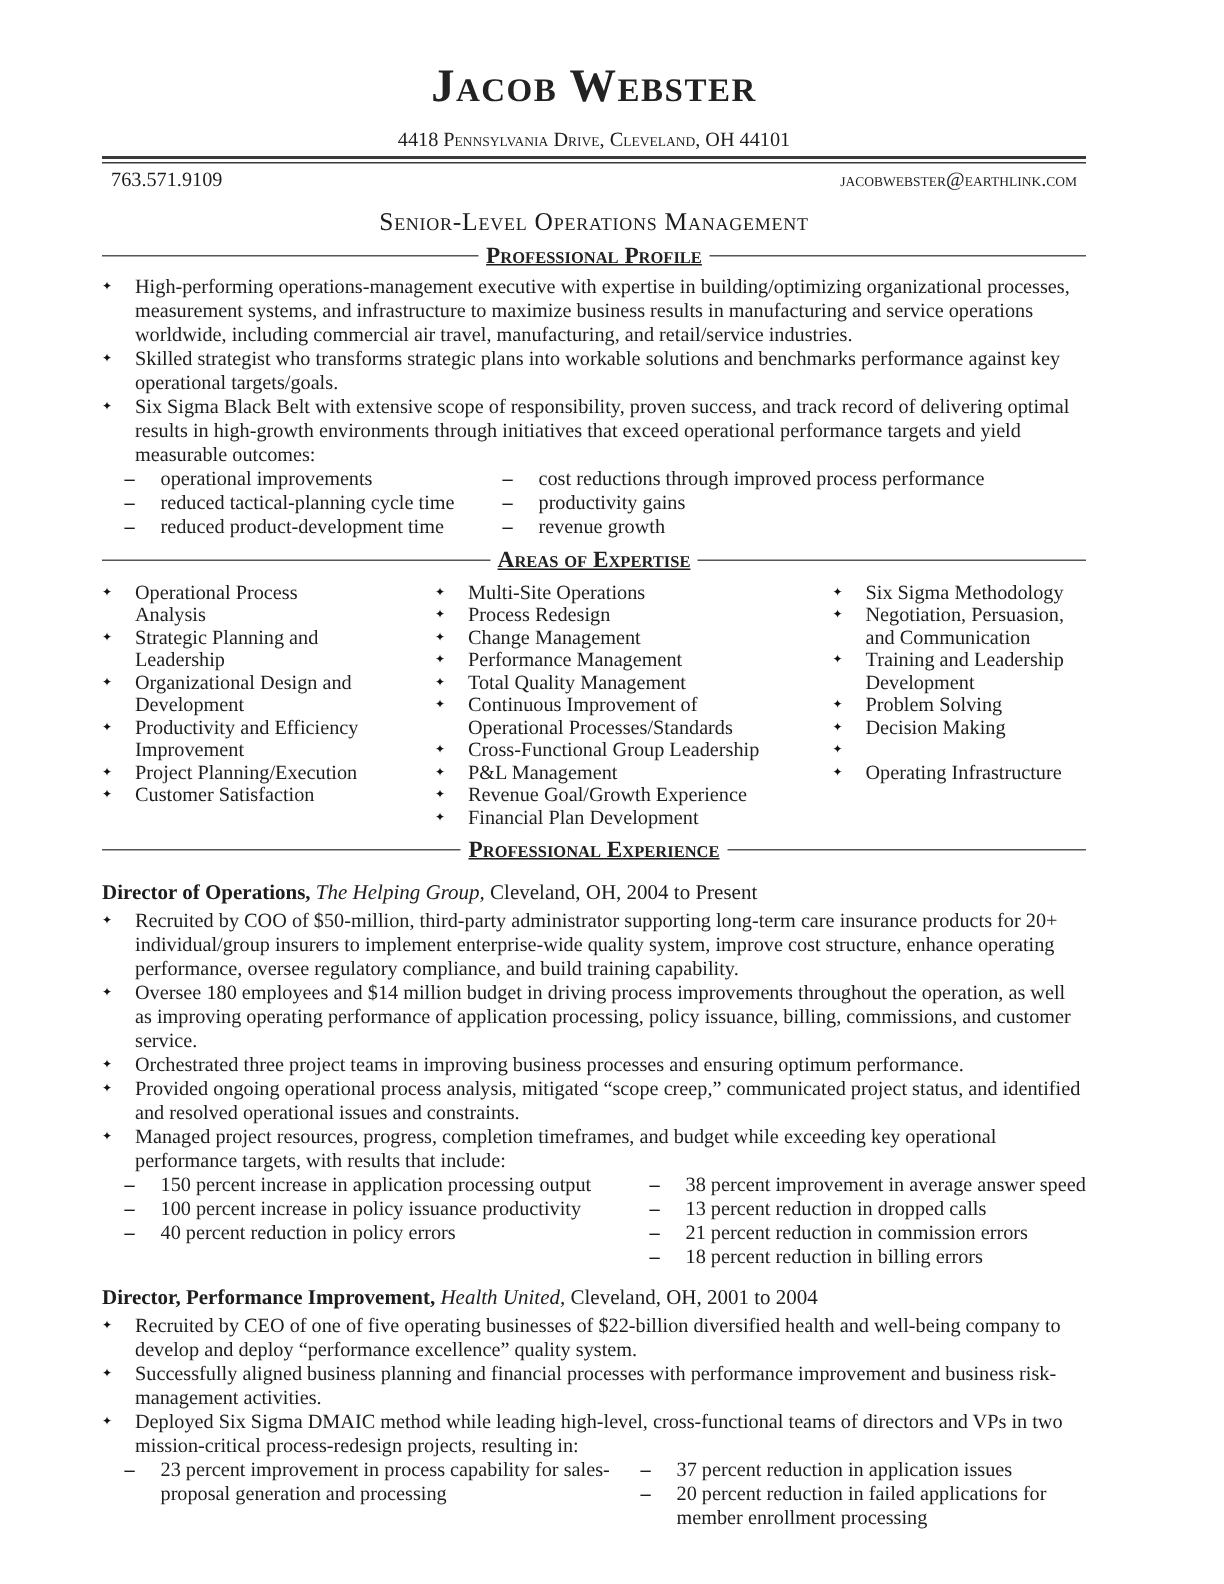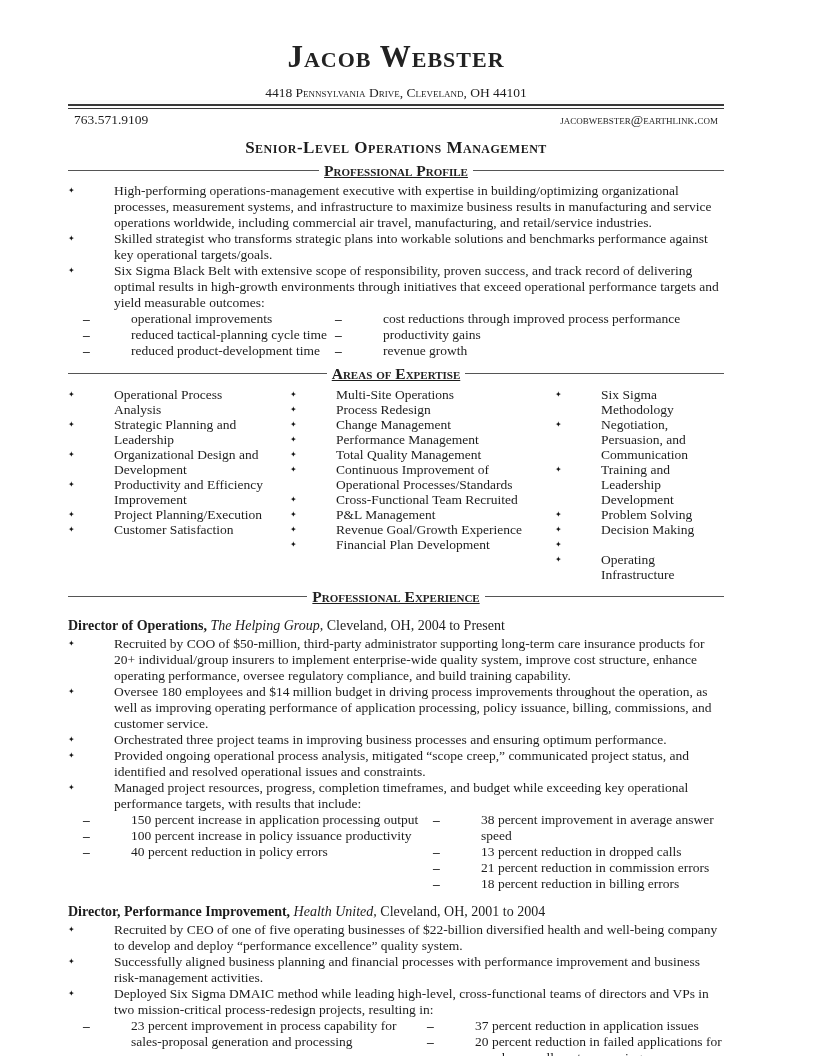--- a/index.html
+++ b/index.html
@@ -11,28 +11,28 @@
     overflow:hidden;
   }
   .name{
     margin:0;text-align:center;font-variant:small-caps;
     font-weight:700;font-size:31px;line-height:34px;letter-spacing:1px;color:#222;
   }
   .address{text-align:center;font-variant:small-caps;font-size:13.5px;margin-top:11px;}
   .dbl-rule{margin-top:3px;height:2px;border-top:2px solid #3a3a3a;border-bottom:1px solid #3a3a3a;}
   .contact{display:flex;justify-content:space-between;padding:3px 6px 0 6px;}
   .email{font-variant:small-caps;}
-  .tagline{text-align:center;font-variant:small-caps;font-weight:700;font-size:17px;letter-spacing:.5px;margin-top:12px;}
+  .tagline{text-align:center;font-variant:small-caps;font-weight:400;font-size:17px;letter-spacing:.5px;margin-top:12px;}
   .sec-head{display:flex;margin-top:6px;text-decoration:underline;}
   .sec-head .hline{flex:1;border-top:1px solid #555;margin-top:8px;}
   .sec-head .htxt{padding:0 5px;font-variant:small-caps;font-weight:700;font-size:15.5px;line-height:18px;color:#222;}
   ul{list-style:none;margin:0;padding:0;}
   li.b{display:flex;}
   .mk{flex:0 0 22px;font-family:"DejaVu Sans", sans-serif;font-size:8px;line-height:16px;color:#111;}
-  li .tx{flex:1;margin-left:24px;}
+  li .tx{flex:1;}
   .sub{margin-left:15px;display:flex;}
   li.d{display:flex;}
   .dmk{flex:0 0 24px;font-weight:bold;line-height:16px;}
   .sub-col-l{width:252px;}
   .res-col-l1{width:350px;}
   .res-col-l2{width:344px;}
   .sub .rest{flex:1;}
   .exp-grid{display:flex;margin-top:4px;line-height:15px;}
   .exp-c1{width:222px;}
   .exp-c2{width:265px;}
@@ -163,21 +163,21 @@
       <li class="b">
           <span class="mk">✦</span>
           <span class="tx">Total Quality Management</span>
         </li>
       <li class="b">
           <span class="mk">✦</span>
           <span class="tx">Continuous Improvement of Operational Processes/Standards</span>
         </li>
       <li class="b">
           <span class="mk">✦</span>
-          <span class="tx">Cross-Functional Team Recruited</span>
+          <span class="tx">Cross-Functional Group Leadership</span>
         </li>
       <li class="b">
           <span class="mk">✦</span>
           <span class="tx">P&amp;L Management</span>
         </li>
       <li class="b">
           <span class="mk">✦</span>
           <span class="tx">Revenue Goal/Growth Experience</span>
         </li>
       <li class="b">

